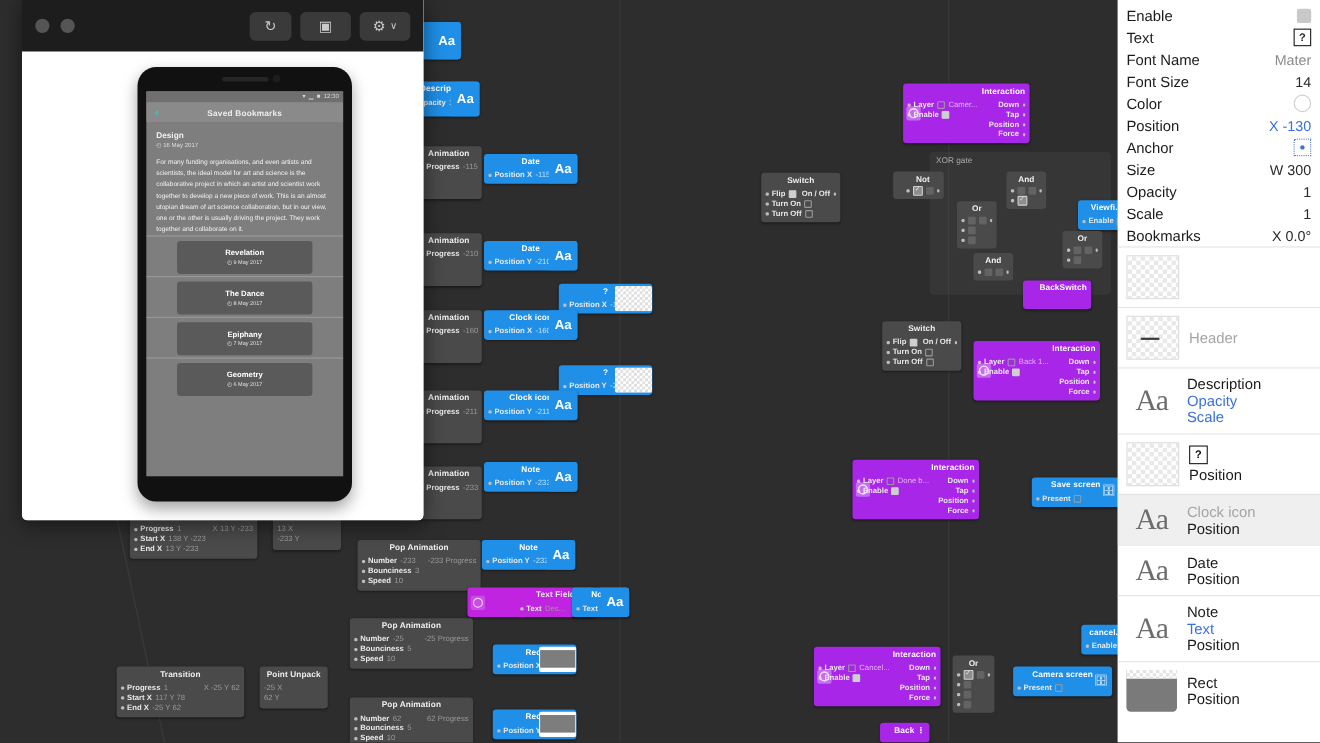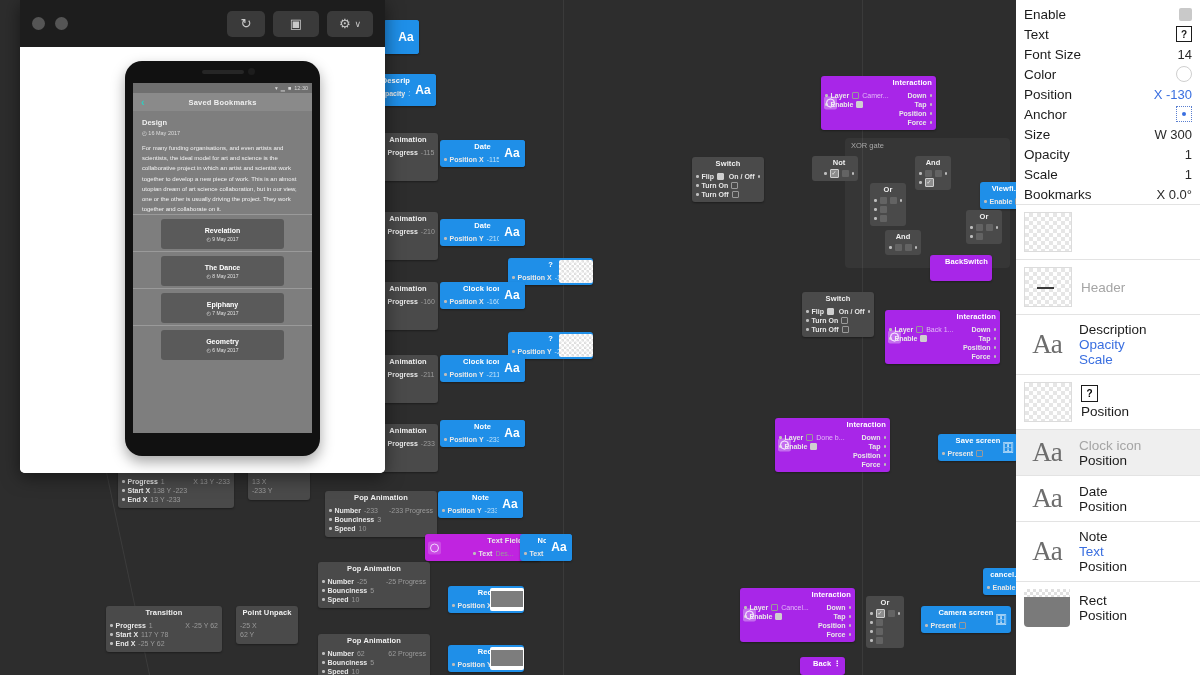--- a/index.html
+++ b/index.html
@@ -1058,20 +1058,24 @@
   <div id="props">
       <div class="prow">
         <div class="pl">Enable</div>
         <div class="swatch"></div>
       </div>
       <div class="prow">
         <div class="pl">Text</div>
         <div class="qbox">?</div>
       </div>
       <div class="prow">
+        <div class="pl">Font Name</div>
+        <div class="pv">Mater</div>
+      </div>
+      <div class="prow">
         <div class="pl">Font Size</div>
         <div class="pv dark">14</div>
       </div>
       <div class="prow">
         <div class="pl">Color</div>
         <div class="circle"></div>
       </div>
       <div class="prow">
         <div class="pl">Position</div>
         <div class="pv link">X -130</div>

